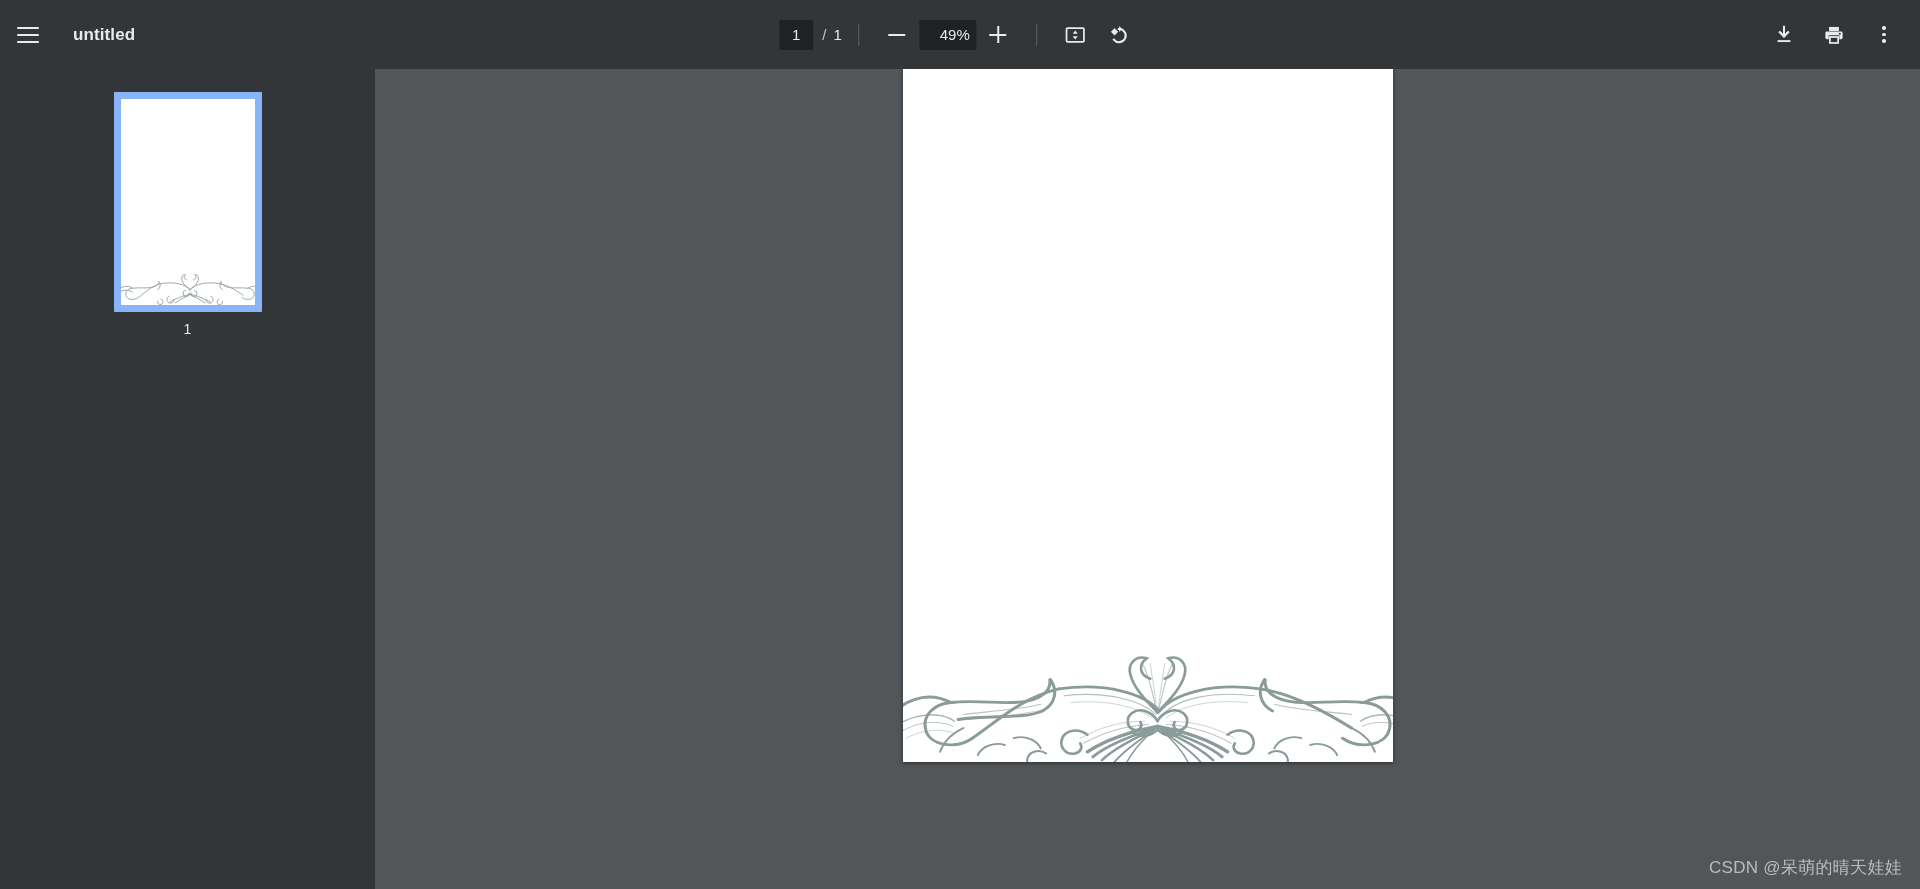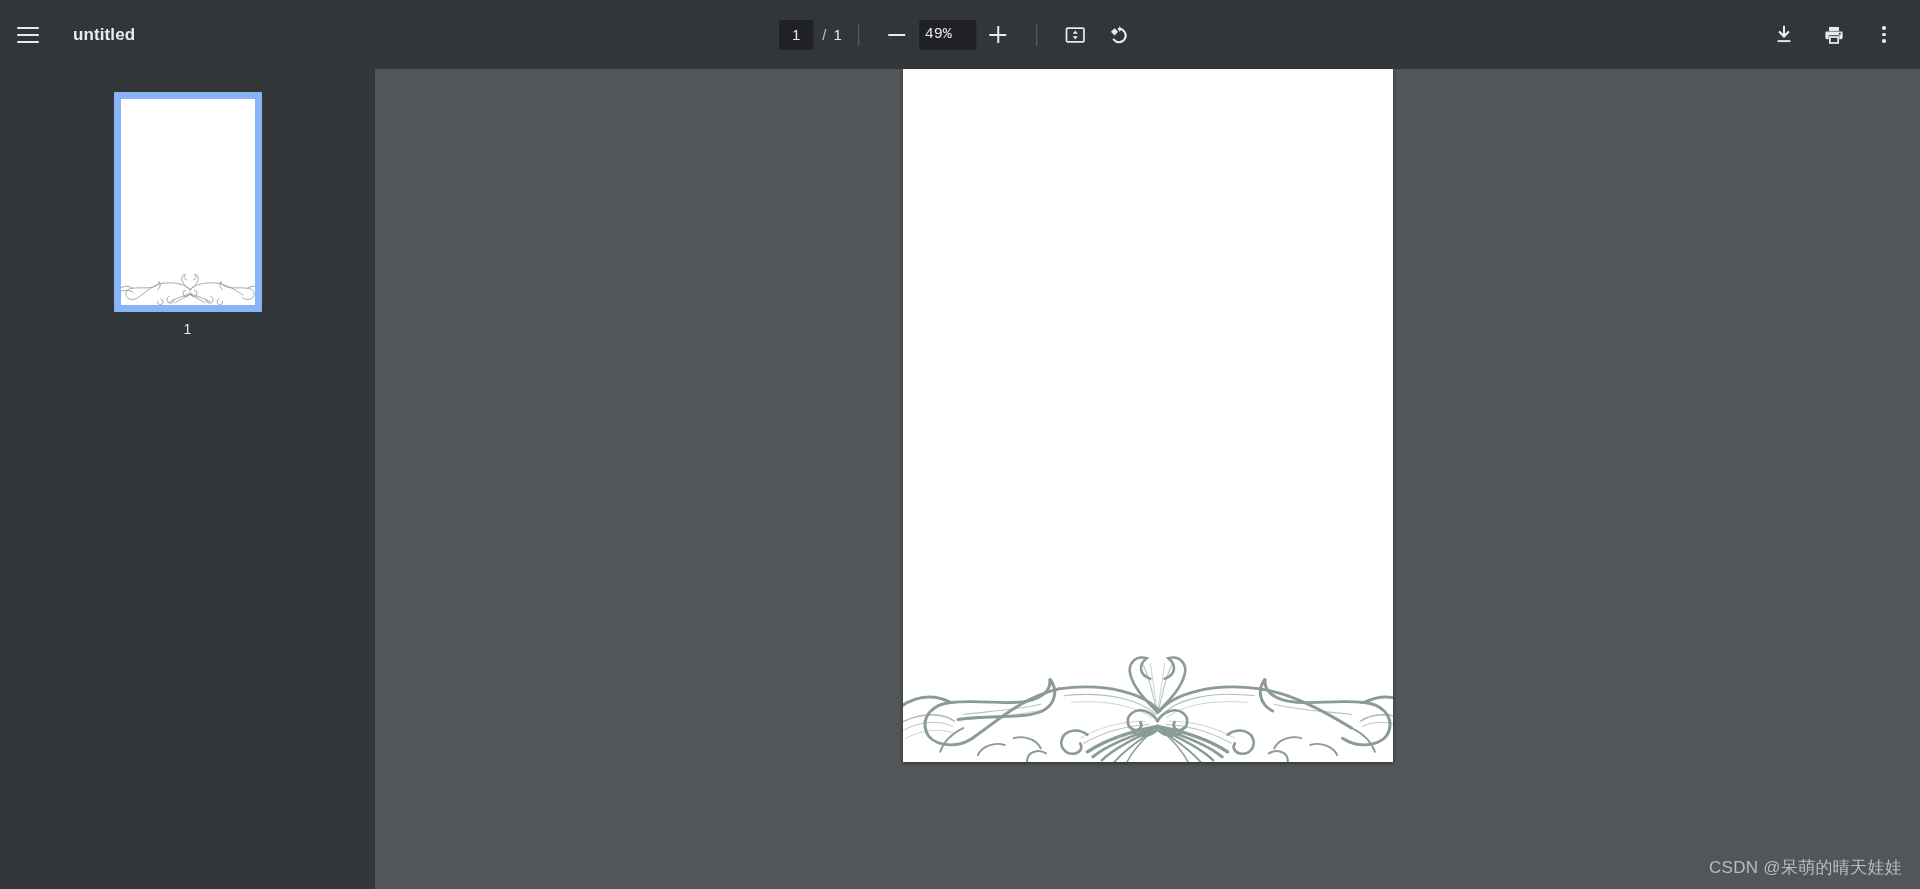--- a/index.html
+++ b/index.html
@@ -109,23 +109,23 @@
     margin: 0 16px;
   }
 
   .zoom-field {
     min-width: 57px;
     height: 30px;
     background: #202124;
     border: none;
     border-radius: 2px;
     color: #e8eaed;
-    font-family: Liberation Mono, monospace;
+    font-family: Liberation Sans, sans-serif;
     font-size: 15px;
-    text-align: left;
+    text-align: right;
     outline: none;
     padding: 0 6px;
     line-height: 30px;
   }
 
   .minus-glyph {
     display: block;
     width: 17px;
     height: 2px;
     background: #e8eaed;

